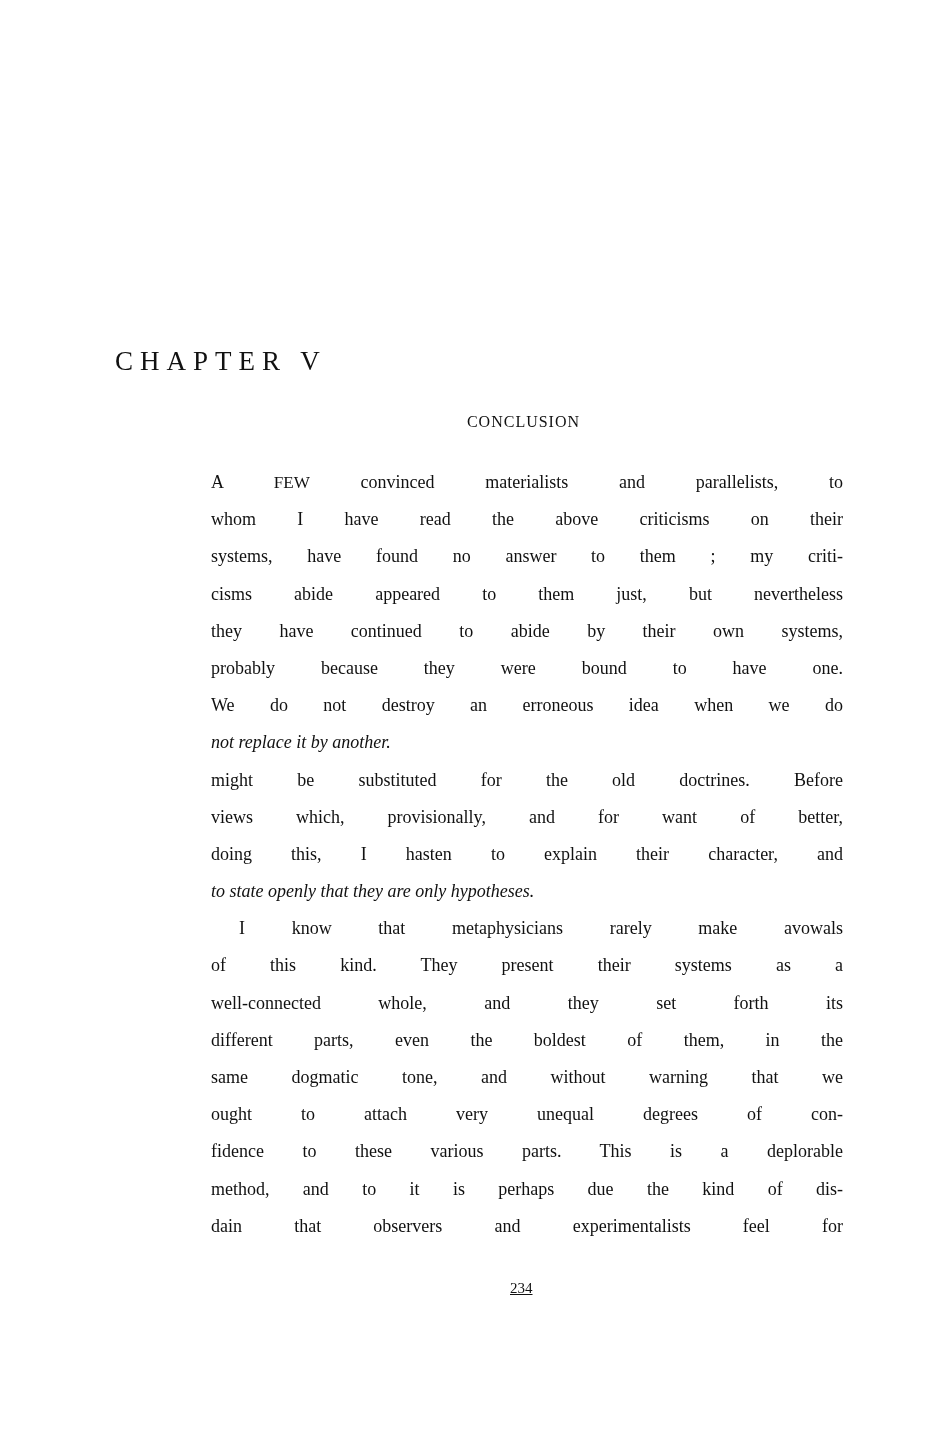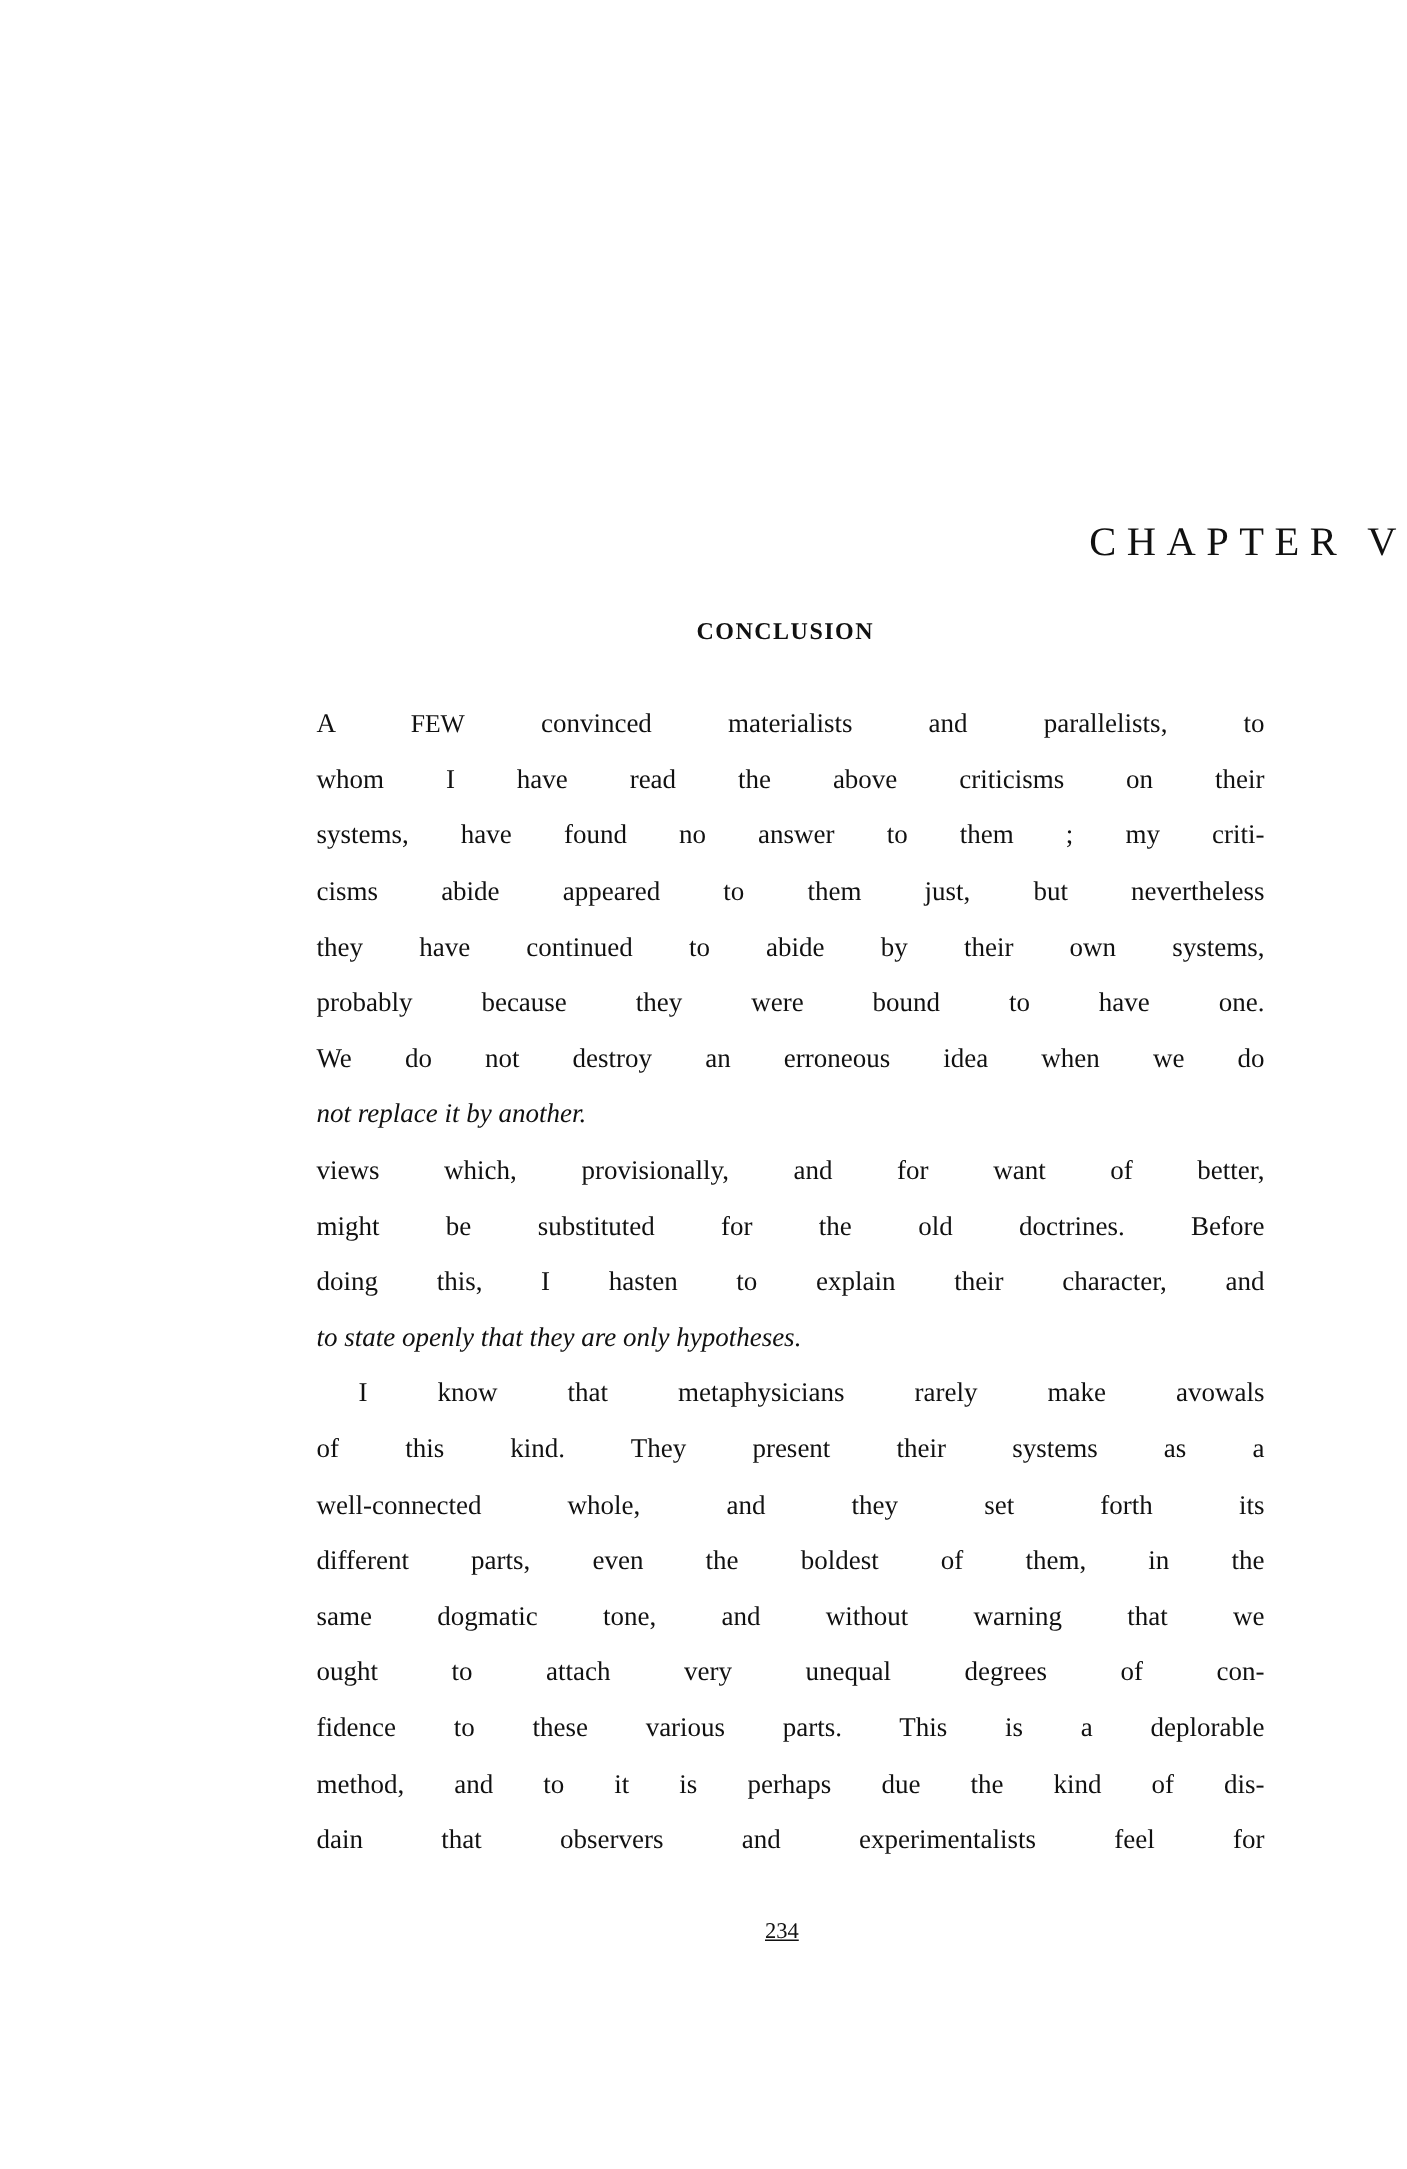--- a/index.html
+++ b/index.html
@@ -2,27 +2,27 @@
 <html><head>
 <meta charset="utf-8">
 <style>
   html, body { margin: 0; padding: 0; background: #ffffff; }
   body {
     width: 938px; height: 1446px; position: relative; overflow: hidden;
     font-family: "Liberation Serif", "DejaVu Serif", serif; color: #111;
   }
   .chapter-title {
     position: absolute; left: 0; width: 938px; top: 346px;
-    text-align: right; font-size: 27px; letter-spacing: 7px;
+    text-align: left; font-size: 27px; letter-spacing: 7px;
     padding-left: 115px; box-sizing: border-box;
   }
   .chapter-subtitle {
     position: absolute; left: 0; width: 932px; top: 413px;
     text-align: center; font-size: 16px; letter-spacing: 1px;
-    padding-left: 115px; box-sizing: border-box; font-weight: bold;
+    padding-left: 115px; box-sizing: border-box;
   }
   .body-text {
     position: absolute; left: 211px; width: 632px; top: 464px;
   }
   .line {
     font-size: 18px; line-height: 37.2px; height: 37.2px;
     text-align: justify; text-align-last: justify; white-space: nowrap;
   }
   .line.last { text-align-last: left; font-style: italic; }
   .line.indent { padding-left: 28px; }
@@ -42,22 +42,22 @@
 
   <div class="line"><span>A</span> <span class="sc">FEW</span><span> convinced materialists and parallelists, to</span></div>
   <div class="line">whom I have read the above criticisms on their</div>
   <div class="line">systems, have found no answer to them ; my criti-</div>
   <div class="line">cisms abide appeared to them just, but nevertheless</div>
   <div class="line">they have continued to abide by their own systems,</div>
   <div class="line">probably because they were bound to have one.</div>
   <div class="line">We do not destroy an erroneous idea when we do</div>
   <div class="line last">not replace it by another.</div>
 
+  <div class="line">might be substituted for the old doctrines. Before</div>
   <div class="line">views which, provisionally, and for want of better,</div>
-  <div class="line">might be substituted for the old doctrines. Before</div>
   <div class="line">doing this, I hasten to explain their character, and</div>
   <div class="line last it">to state openly that they are only hypotheses.</div>
 
   <div class="line indent">I know that metaphysicians rarely make avowals</div>
   <div class="line">of this kind. They present their systems as a</div>
   <div class="line">well-connected whole, and they set forth its</div>
   <div class="line">different parts, even the boldest of them, in the</div>
   <div class="line">same dogmatic tone, and without warning that we</div>
   <div class="line">ought to attach very unequal degrees of con-</div>
   <div class="line">fidence to these various parts. This is a deplorable</div>

